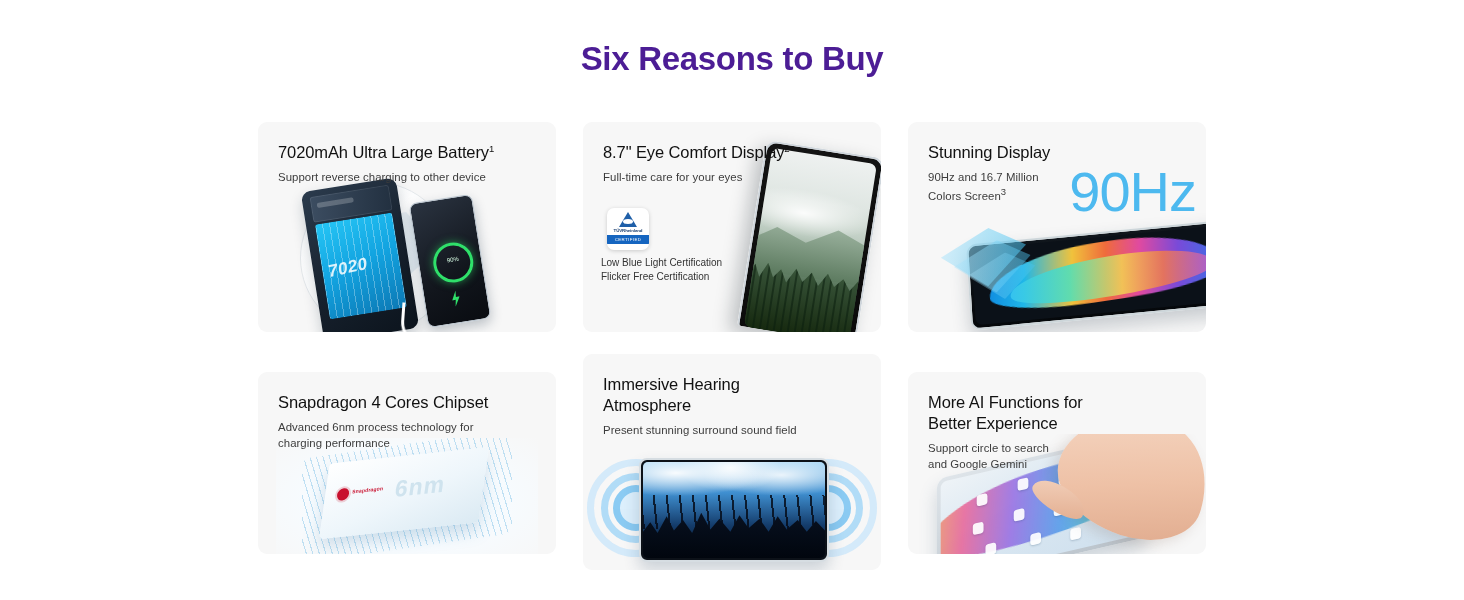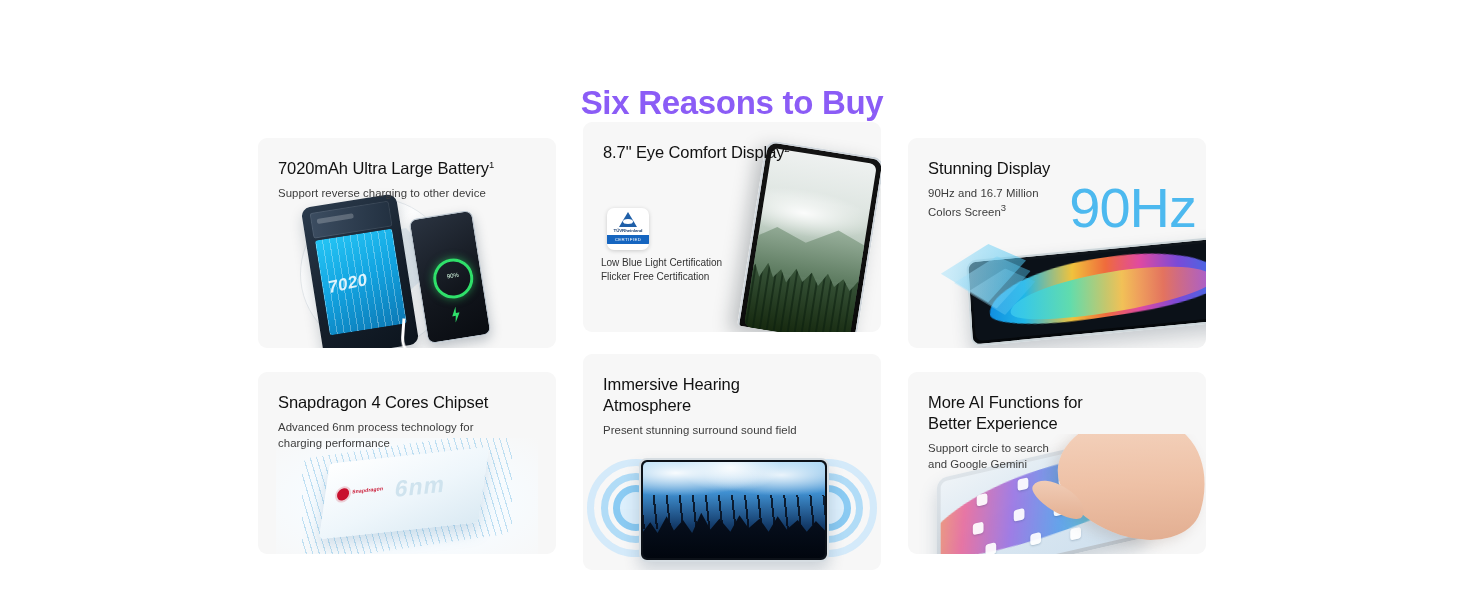--- a/index.html
+++ b/index.html
@@ -5,34 +5,34 @@
   html,body{margin:0;padding:0;}
   body{
     width:1464px;height:600px;background:#ffffff;
     font-family:"Liberation Sans","DejaVu Sans",sans-serif;
     color:#1a1a1a;overflow:hidden;position:relative;
   }
   .page{position:absolute;inset:0;}
 
   .page-title{
     position:absolute;left:0;top:40px;width:100%;text-align:center;
-    font-size:33px;font-weight:700;letter-spacing:-0.3px;color:#8b5cf6;margin-top:44px;
+    font-size:33px;font-weight:700;letter-spacing:-0.3px;color:#4c1d95;
   }
 
   .grid{position:absolute;left:258px;top:122px;width:950px;height:432px;}
 
   .card{
     position:absolute;background:#f7f7f7;border-radius:9px;overflow:hidden;
   }
   
   .col1{left:0px;width:298px;}
   .col2{left:325px;width:298px;}
   .col3{left:650px;width:298px;}
 
-  .r1{top:16px;height:210px;}
+  .r1{top:0px;height:210px;}
   .r1b{top:0px;height:210px;}
   .r2{top:250px;height:182px;}
   .r2mid{top:232px;height:216px;}
 
   .card-text{position:absolute;left:20px;top:20px;right:14px;z-index:5;}
   .card-title{
     font-size:16.5px;font-weight:400;color:#111;line-height:1.28;
     letter-spacing:-0.1px;
   }
   .card-title sup{font-size:9.5px;vertical-align:super;line-height:0;}
@@ -329,20 +329,21 @@
           <div class="c1-ring"></div>
           <div class="c1-bolt"></div>
         </div>
         <div class="c1-cable"></div>
       </div>
     </div>
 
     <div class="card col2 r1b">
       <div class="card-text">
         <div class="card-title"><span>8.7" Eye Comfort Display</span><sup>2</sup></div>
+        <div class="card-sub">Full-time care for your eyes</div>
       </div>
       <div class="c2-tab">
         <div class="c2-wall">
           <div class="c2-mist"></div>
           <div class="c2-hill"></div>
           <div class="c2-trees"></div>
         </div>
       </div>
       <div class="c2-badge">
         <div class="c2-tri"></div>

